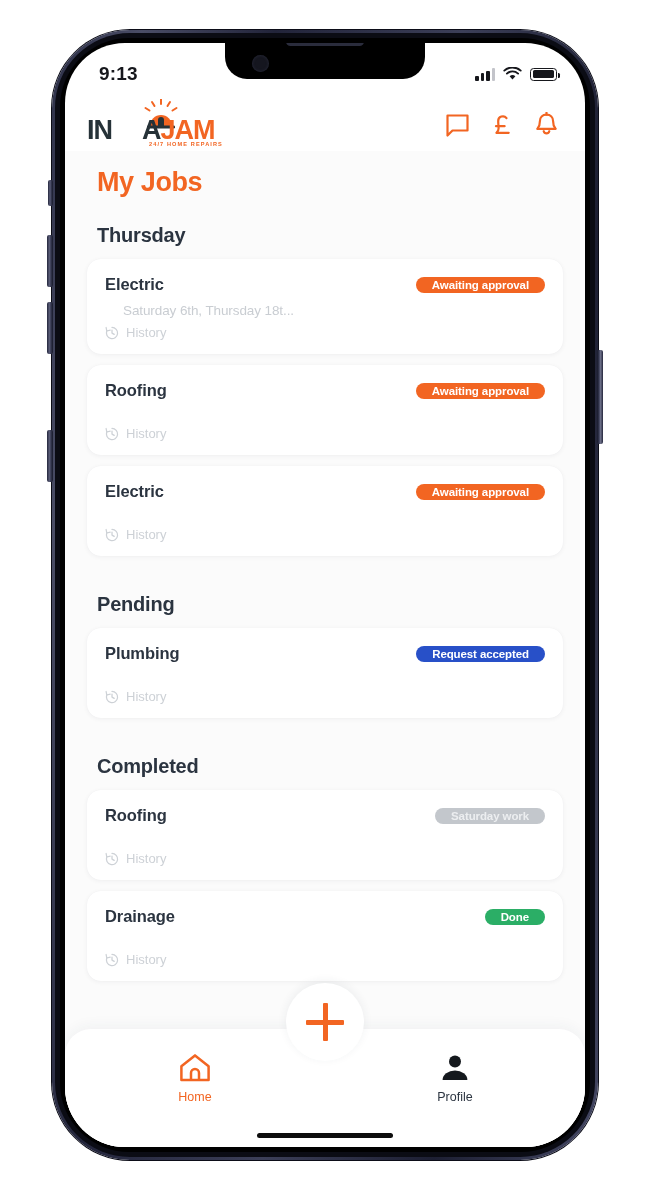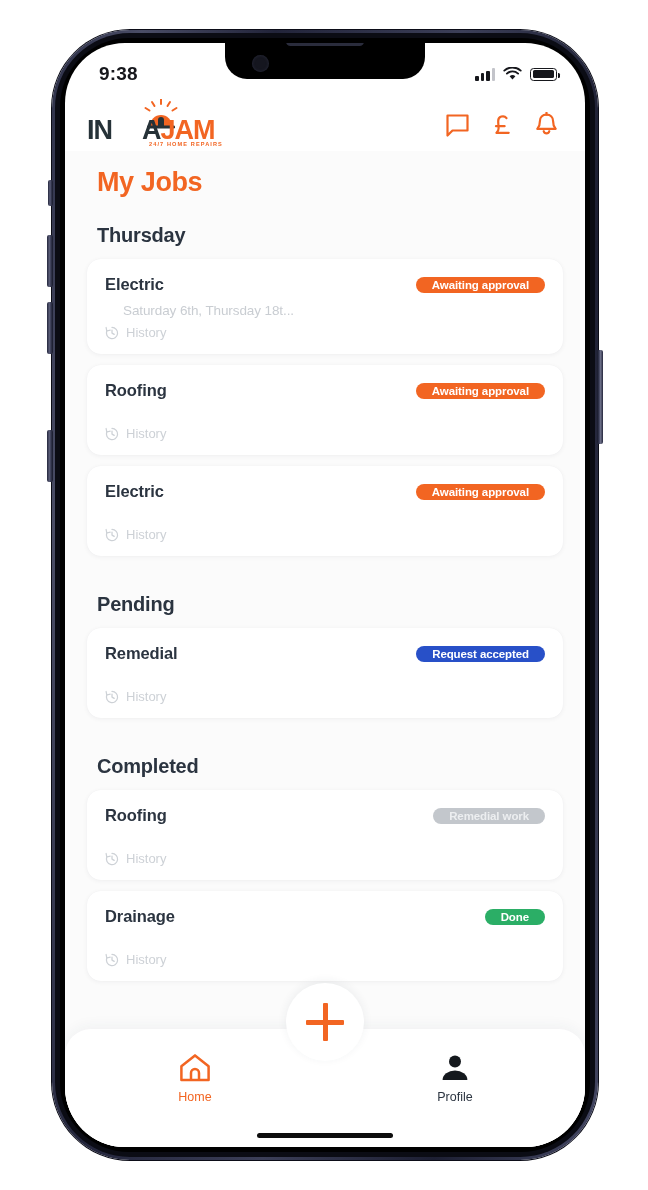--- a/index.html
+++ b/index.html
@@ -220,21 +220,21 @@
   <div class="btn-side btn-right-1"></div>
 
   <div class="screen">
 
     <div class="notch">
       <div class="notch-speaker"></div>
       <div class="notch-cam"></div>
     </div>
 
     <div class="statusbar">
-      <div class="sb-time">9:38</div>
+      <div class="sb-time">9:13</div>
       <div class="sb-right">
         <div class="sig">
             <i></i>
             <i></i>
             <i></i>
             <i></i>
           </div>
         <svg width="19" height="14" viewBox="0 0 19 14">
           <path d="M9.5 12.4 L6.6 9.2 a4.3 4.3 0 0 1 5.8 0 Z" fill="#16171c"></path>
           <path d="M3.9 6.6 a8.2 8.2 0 0 1 11.2 0" stroke="#16171c" stroke-width="1.9" fill="none" stroke-linecap="round"></path>
@@ -328,39 +328,39 @@
                   <path d="M7 4.1 V7.1 L9.2 8.4" fill="none" stroke="#cdd1d6" stroke-width="1.25" stroke-linecap="round" stroke-linejoin="round"></path>
                 </svg>
                 <span>History</span>
               </div>
             </div>
           </div>
           <div class="section-title">Pending</div>
           <div class="card-list">
             <div class="job-card">
               <div class="job-top">
-                <div class="job-title">Remedial</div>
+                <div class="job-title">Plumbing</div>
                 <div class="badge badge-blue">Request accepted</div>
               </div>
               <div class="job-history tight">
                 <svg width="14" height="14" viewBox="0 0 14 14">
                   <path d="M7 1.4 a5.6 5.6 0 1 1 -5.2 3.5" fill="none" stroke="#cdd1d6" stroke-width="1.25" stroke-linecap="round"></path>
                   <path d="M1.1 1.5 L1.8 5.0 L5.2 4.2" fill="none" stroke="#cdd1d6" stroke-width="1.25" stroke-linecap="round" stroke-linejoin="round"></path>
                   <path d="M7 4.1 V7.1 L9.2 8.4" fill="none" stroke="#cdd1d6" stroke-width="1.25" stroke-linecap="round" stroke-linejoin="round"></path>
                 </svg>
                 <span>History</span>
               </div>
             </div>
           </div>
           <div class="section-title">Completed</div>
           <div class="card-list">
             <div class="job-card">
               <div class="job-top">
                 <div class="job-title">Roofing</div>
-                <div class="badge badge-grey">Remedial work</div>
+                <div class="badge badge-grey">Saturday work</div>
               </div>
               <div class="job-history tight">
                 <svg width="14" height="14" viewBox="0 0 14 14">
                   <path d="M7 1.4 a5.6 5.6 0 1 1 -5.2 3.5" fill="none" stroke="#cdd1d6" stroke-width="1.25" stroke-linecap="round"></path>
                   <path d="M1.1 1.5 L1.8 5.0 L5.2 4.2" fill="none" stroke="#cdd1d6" stroke-width="1.25" stroke-linecap="round" stroke-linejoin="round"></path>
                   <path d="M7 4.1 V7.1 L9.2 8.4" fill="none" stroke="#cdd1d6" stroke-width="1.25" stroke-linecap="round" stroke-linejoin="round"></path>
                 </svg>
                 <span>History</span>
               </div>
             </div>

